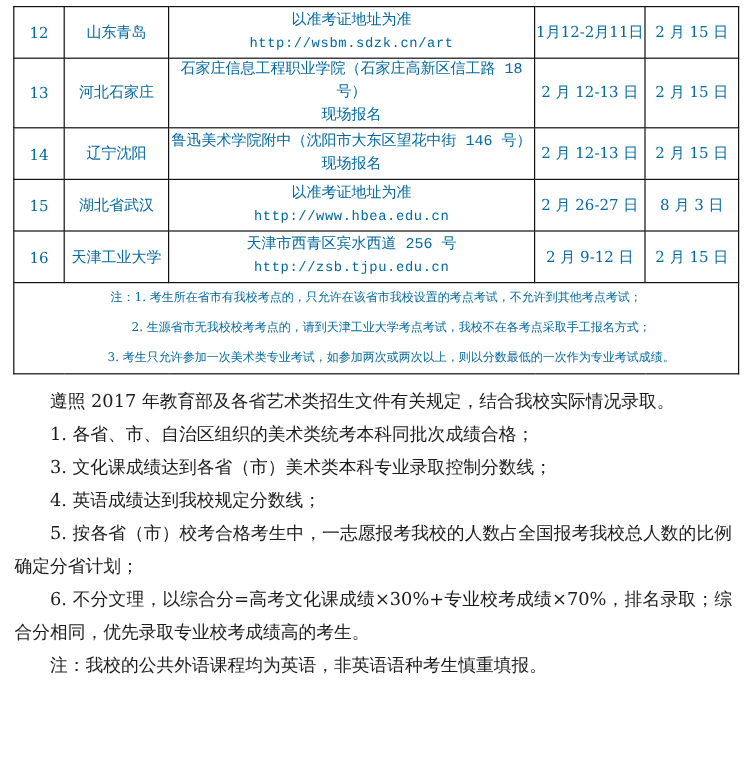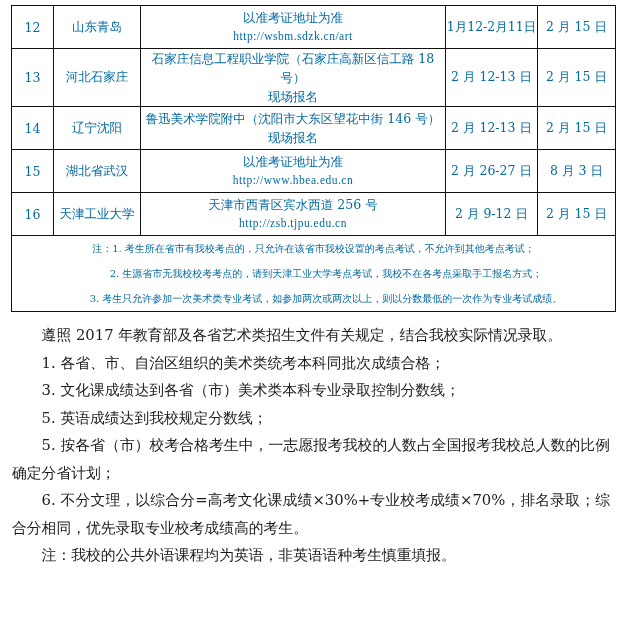--- a/index.html
+++ b/index.html
@@ -31,24 +31,24 @@
     vertical-align: middle;
     padding: 0;
     overflow: hidden;
   }
   table.exam-table tr.data-row td { height: 42px; }
   .col-no    { width: 42px; }
   .col-site  { width: 87px; }
   .col-addr  { width: 305px; }
   .col-signup{ width: 92px; }
   .col-exam  { width: 78px; }
-  .addr-line { line-height: 19px; }
+  .addr-line { line-height: 19px; font-family: Liberation Mono, monospace; }
   .url-line  {
     line-height: 19px;
-    font-family: Liberation Serif, serif;
+    font-family: Liberation Mono, monospace;
     font-size: 11.5px;
     letter-spacing: 0.5px;
   }
   .nowrap { white-space: nowrap; }
   
   td.notes-cell {
     text-align: left;
     vertical-align: top;
     height: 74px;
     padding: 3px 4px 4px 4px;
@@ -139,19 +139,19 @@
           <div class="note-line indented">3. 考生只允许参加一次美术类专业考试，如参加两次或两次以上，则以分数最低的一次作为专业考试成绩。</div>
         </td>
       </tr>
     </tbody>
   </table>
 
   <div class="bodytext">
     <p>遵照 2017 年教育部及各省艺术类招生文件有关规定，结合我校实际情况录取。</p>
     <p>1. 各省、市、自治区组织的美术类统考本科同批次成绩合格；</p>
     <p>3. 文化课成绩达到各省（市）美术类本科专业录取控制分数线；</p>
-    <p>5. 英语成绩达到我校规定分数线；</p>
+    <p>4. 英语成绩达到我校规定分数线；</p>
     <p>5. 按各省（市）校考合格考生中，一志愿报考我校的人数占全国报考我校总人数的比例确定分省计划；</p>
     <p>6. 不分文理，以综合分=高考文化课成绩×30%+专业校考成绩×70%，排名录取；综合分相同，优先录取专业校考成绩高的考生。</p>
     <p>注：我校的公共外语课程均为英语，非英语语种考生慎重填报。</p>
   </div>
 
 </div>
 
 </body></html>

